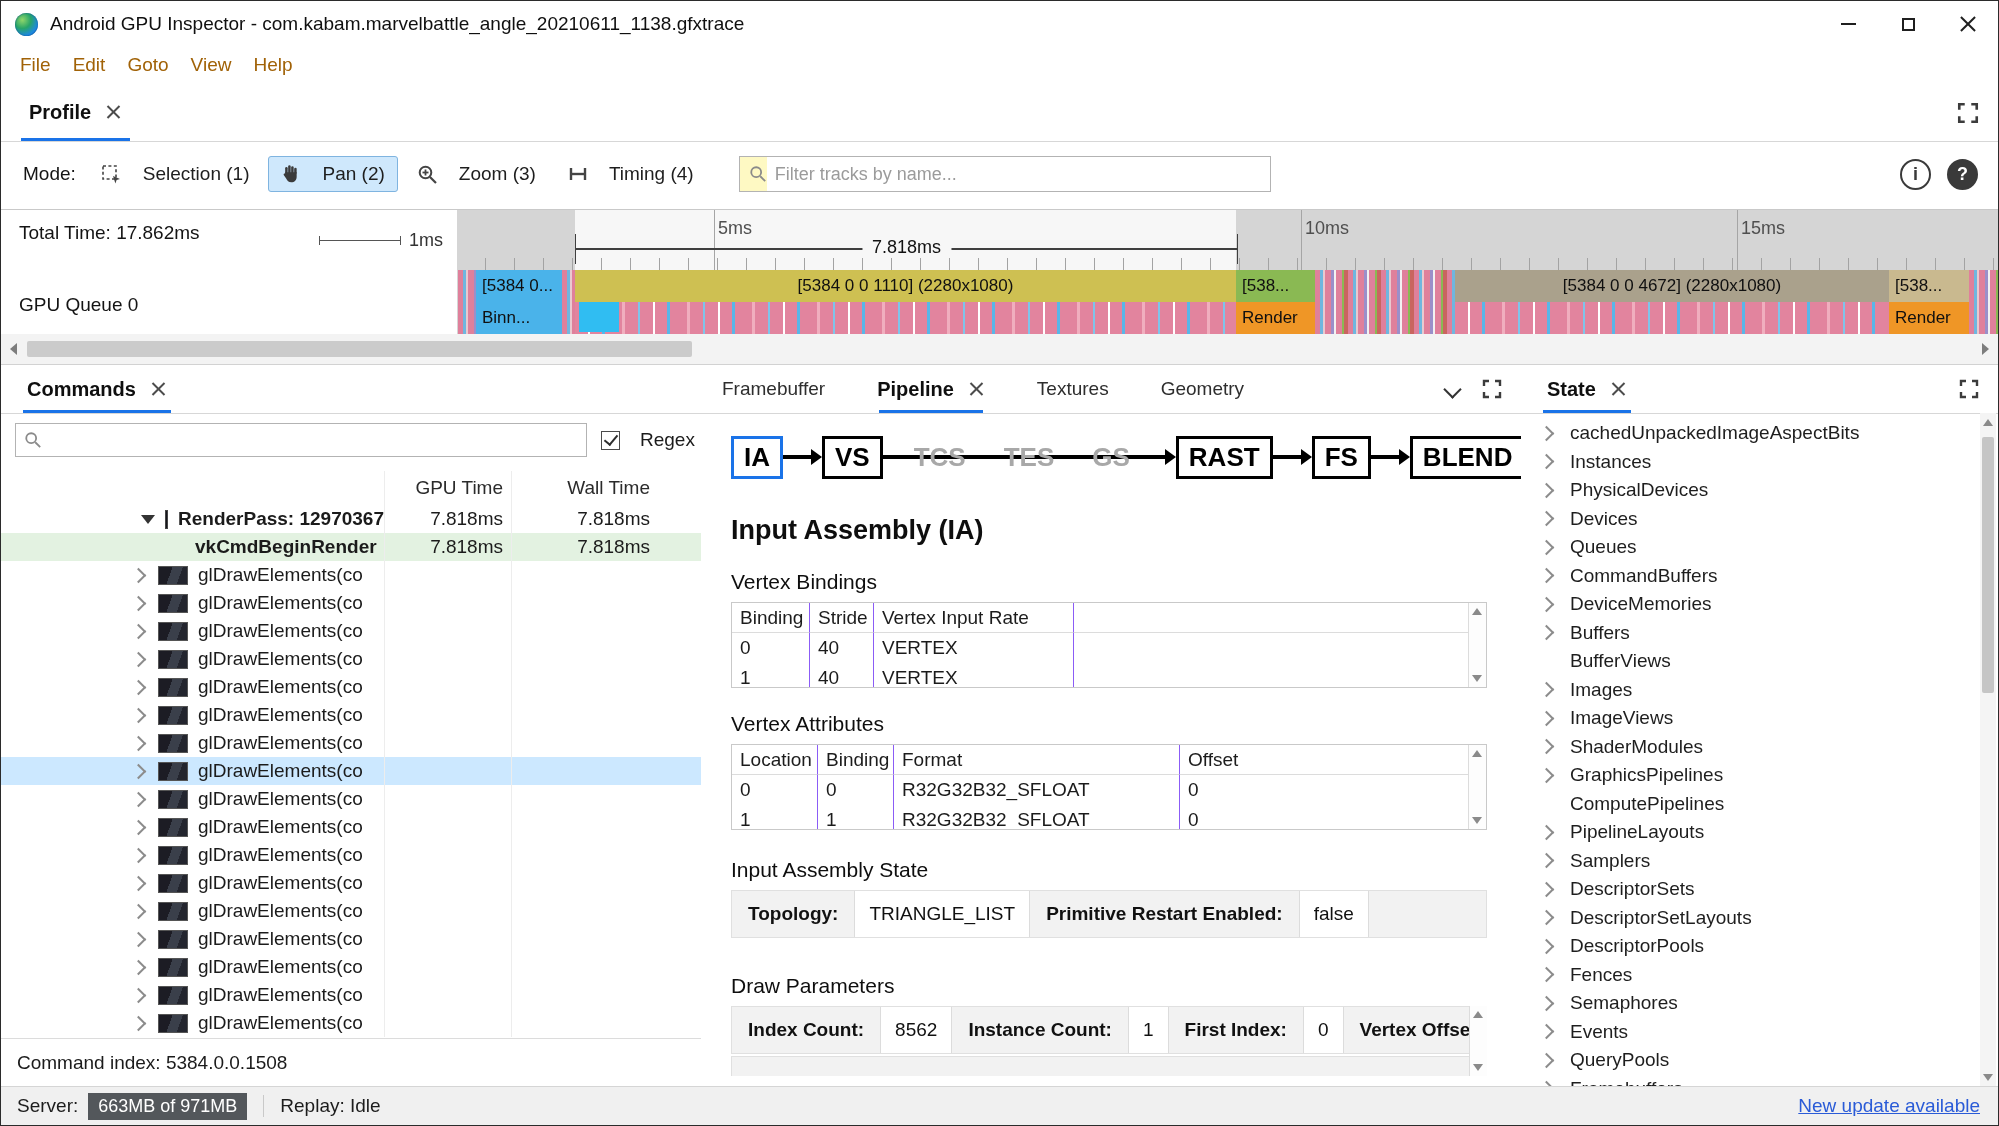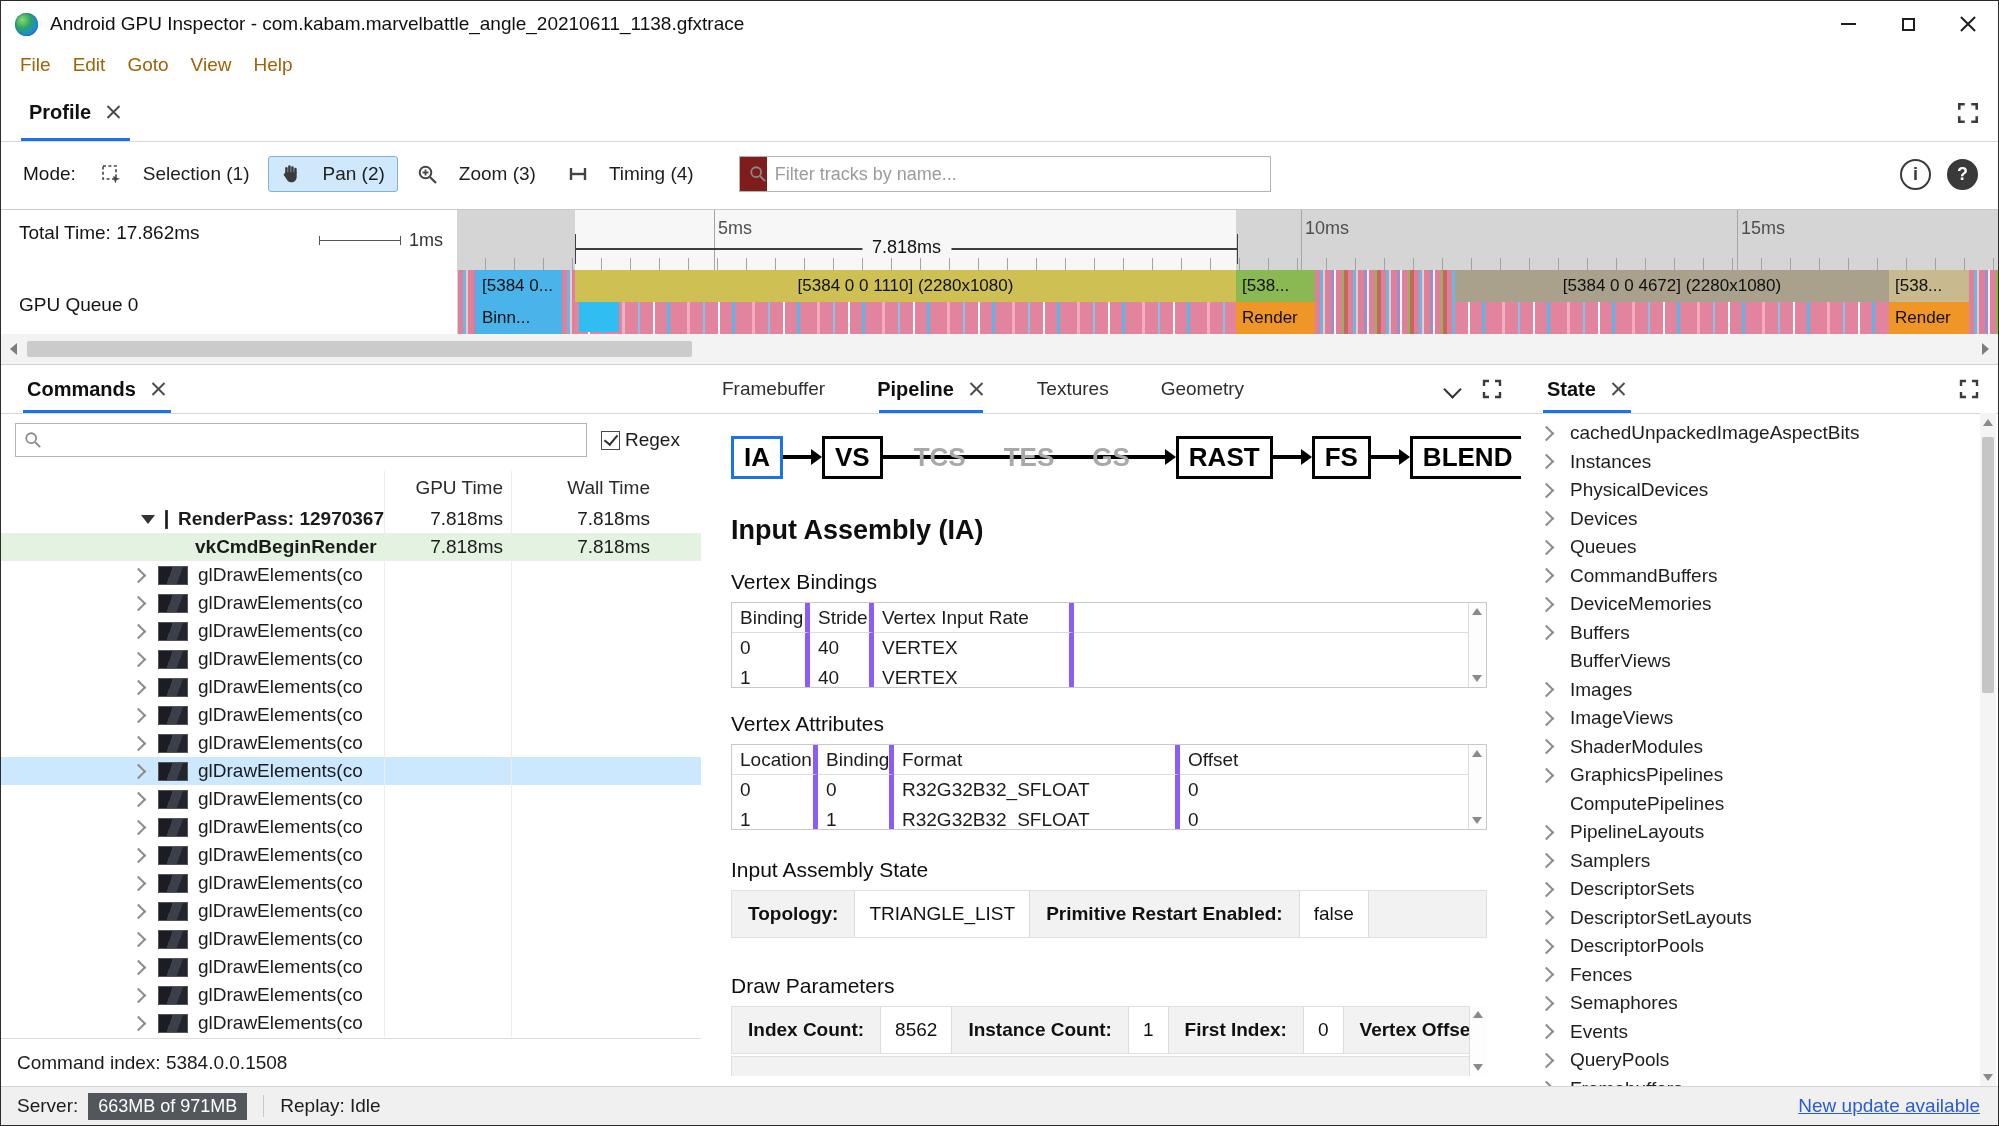--- a/index.html
+++ b/index.html
@@ -31,21 +31,21 @@
   .xicon{position:relative;width:17px;height:17px;display:inline-block;margin-left:14px;}
   .xicon::before,.xicon::after{content:'';position:absolute;left:0;top:7px;width:17px;height:2px;background:#4c4c4c;}
   .xicon::before{transform:rotate(45deg);} .xicon::after{transform:rotate(-45deg);}
   .fs-btn{margin-left:auto;margin-right:18px;display:inline-flex;}
 
   
   .toolbar{position:absolute;left:0;top:150px;right:0;height:46px;display:flex;align-items:center;padding-left:22px;}
   .mode-label{font-size:19px;margin-right:12px;color:#141414;}
   .mode-btn{display:inline-flex;align-items:center;gap:21px;padding:6px 12px;margin-right:6px;border:1px solid transparent;border-radius:3px;font-size:19px;color:#1e1e1e;}
   .mode-btn.active{background:var(--pan_active_bg,#cfe8fc);border-color:#7fb4e0;}
-  .filter-wrap{position:relative;margin-left:26px;width:530px;height:34px;border:1px solid #b3b3b3;background:#7f1d1d;display:flex;align-items:center;}
+  .filter-wrap{position:relative;margin-left:26px;width:530px;height:34px;border:1px solid #b3b3b3;background:#fef9c3;display:flex;align-items:center;}
   .filter-wrap svg{margin-left:9px;}
   .filter-input{border:none;outline:none;flex:1;height:100%;font-size:18px;font-family:"Liberation Sans",sans-serif;padding:0 8px;color:#222;}
   .filter-input::placeholder{color:#9b9b9b;font-style:normal;}
   .tb-right{margin-left:auto;margin-right:20px;display:flex;gap:16px;align-items:center;}
   .circle-icon{width:31px;height:31px;border:2px solid #3a3a3a;border-radius:50%;display:flex;align-items:center;justify-content:center;font-size:18px;font-weight:bold;color:#3a3a3a;box-sizing:border-box;}
   .circle-icon.filled{background:#3a3a3a;color:#fff;}
 
   
   .timeline{position:absolute;left:0;top:208px;right:0;height:124px;border-top:1px solid #c9c9c9;border-bottom:1px solid #c9c9c9;background:#fff;}
   .tl-left{position:absolute;left:0;top:0;width:456px;height:100%;background:#fff;}
@@ -93,21 +93,21 @@
   .scrollcol{position:absolute;right:0;top:0;bottom:0;width:17px;border-left:1px solid #dcdcdc;background:#fdfdfd;}
   .sc-up{position:absolute;left:3px;top:5px;border-left:5px solid transparent;border-right:5px solid transparent;border-bottom:7px solid #8a8a8a;}
   .sc-down{position:absolute;left:3px;bottom:5px;border-left:5px solid transparent;border-right:5px solid transparent;border-top:7px solid #8a8a8a;}
 
   
   .commands{position:absolute;left:0;top:364px;width:700px;bottom:38px;border-right:1px solid #d5d5d5;background:#fff;padding-left:42px;}
   .cmd-search-row{position:absolute;left:14px;top:58px;right:14px;height:34px;display:flex;align-items:center;}
   .search-box{position:relative;width:572px;height:34px;border:1px solid #b3b3b3;display:flex;align-items:center;box-sizing:border-box;}
   .search-box svg{margin-left:8px;}
   .search-input{border:none;outline:none;flex:1;height:100%;font-size:18px;font-family:"Liberation Sans",sans-serif;padding:0 8px;}
-  .regex-wrap{display:flex;align-items:center;gap:5px;margin-left:14px;}
+  .regex-wrap{display:flex;align-items:center;gap:20px;margin-left:14px;}
   .cb{width:19px;height:19px;border:1.5px solid #4a4a4a;position:relative;background:#fff;box-sizing:border-box;}
   .cb::after{content:'';position:absolute;left:5px;top:0px;width:6px;height:11px;border-right:2.5px solid #2d2d2d;border-bottom:2.5px solid #2d2d2d;transform:rotate(40deg);}
   .crow{display:grid;grid-template-columns:383px 127px 147px;height:28px;align-items:center;font-size:19px;}
   .chead{position:absolute;left:0;top:106px;right:0;height:34px;color:#2b2b2b;}
   .c-name{overflow:hidden;white-space:nowrap;display:flex;align-items:center;height:100%;margin-left:44px;}
   .c-gpu,.c-wall{text-align:right;padding-right:8px;height:100%;display:flex;align-items:center;justify-content:flex-end;border-left:1px solid #ededed;box-sizing:border-box;}
   .cmd-list{position:absolute;left:0;top:140px;right:0;bottom:48px;overflow:hidden;}
   .crow.sel{background:var(--selection_bg,#cce8ff);}
   .crow.begin{background:var(--begin_row_bg,#e3f2e1);}
   .crow .bold{font-weight:bold;}
@@ -131,21 +131,21 @@
   .stage.disabled{color:#a8a8a8;padding:3px 7px;background:linear-gradient(to bottom,transparent 0,transparent calc(50% - 2px),#000 calc(50% - 2px),#000 calc(50% + 2px),transparent calc(50% + 2px));}
   .pl{width:24px;height:4px;background:#000;position:relative;flex:none;}
   .pl.head{width:28px;margin-right:11px;}
   .pl.head::after{content:'';position:absolute;right:-11px;top:-6px;border-left:11px solid #000;border-top:8px solid transparent;border-bottom:8px solid transparent;}
   .h1{font-size:27px;font-weight:bold;color:#0e0e0e;margin:30px 0 0 0;}
   .h2{font-size:21px;font-weight:normal;color:#0e0e0e;margin:24px 0 8px 0;}
   .tbl-box{position:relative;border:1px solid #c9c9c9;width:756px;height:86px;overflow:hidden;background:#fff;box-sizing:border-box;}
   .grid{display:grid;width:739px;}
   .vb-grid{grid-template-columns:78px 64px 200px 1fr;}
   .va-grid{grid-template-columns:86px 76px 286px 1fr;}
-  .grid .cell{padding:3px 8px;height:30px;line-height:24px;font-size:19px;border-right:5px solid #8b5cf6;box-sizing:border-box;white-space:nowrap;overflow:hidden;}
+  .grid .cell{padding:3px 8px;height:30px;line-height:24px;font-size:19px;border-right:1px solid #8b5cf6;box-sizing:border-box;white-space:nowrap;overflow:hidden;}
   .grid .cell.last{border-right:none;}
   .grid .hc{border-bottom:1px solid #dcdcdc;color:#1c1c1c;}
   .strip{background:#f2f2f2;border:1px solid #e0e0e0;height:48px;display:flex;align-items:stretch;width:756px;box-sizing:border-box;font-size:19px;}
   .strip .lcell{font-weight:bold;display:flex;align-items:center;padding:0 16px;border-right:1px solid #dcdcdc;color:#111;white-space:nowrap;}
   .strip .vcell{background:#fff;display:flex;align-items:center;padding:0 14px;border-right:1px solid #dcdcdc;color:#111;white-space:nowrap;}
   .param-box{position:relative;width:756px;height:70px;overflow:hidden;}
   .param-box .strip{width:853px;}
   .param-box .strip.ghost{margin-top:2px;height:48px;}
 
   

